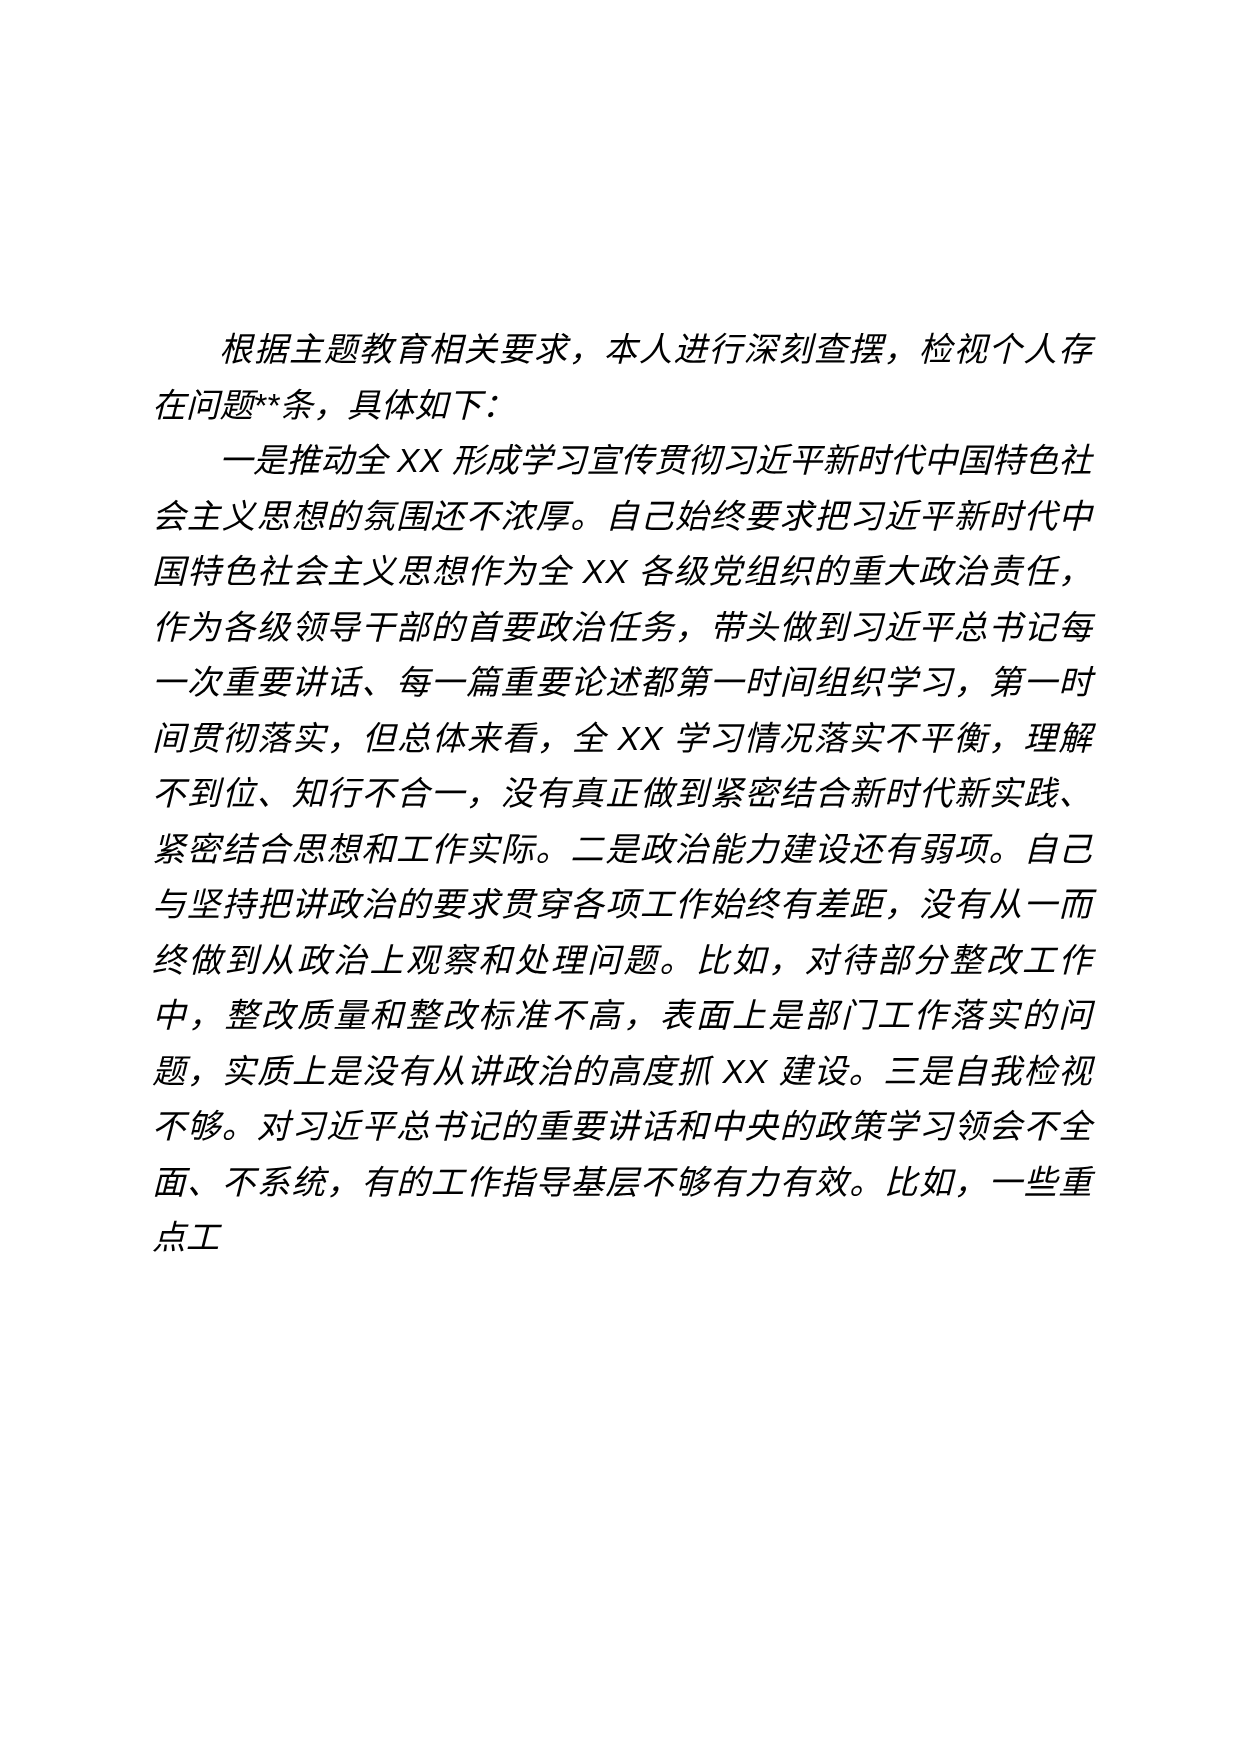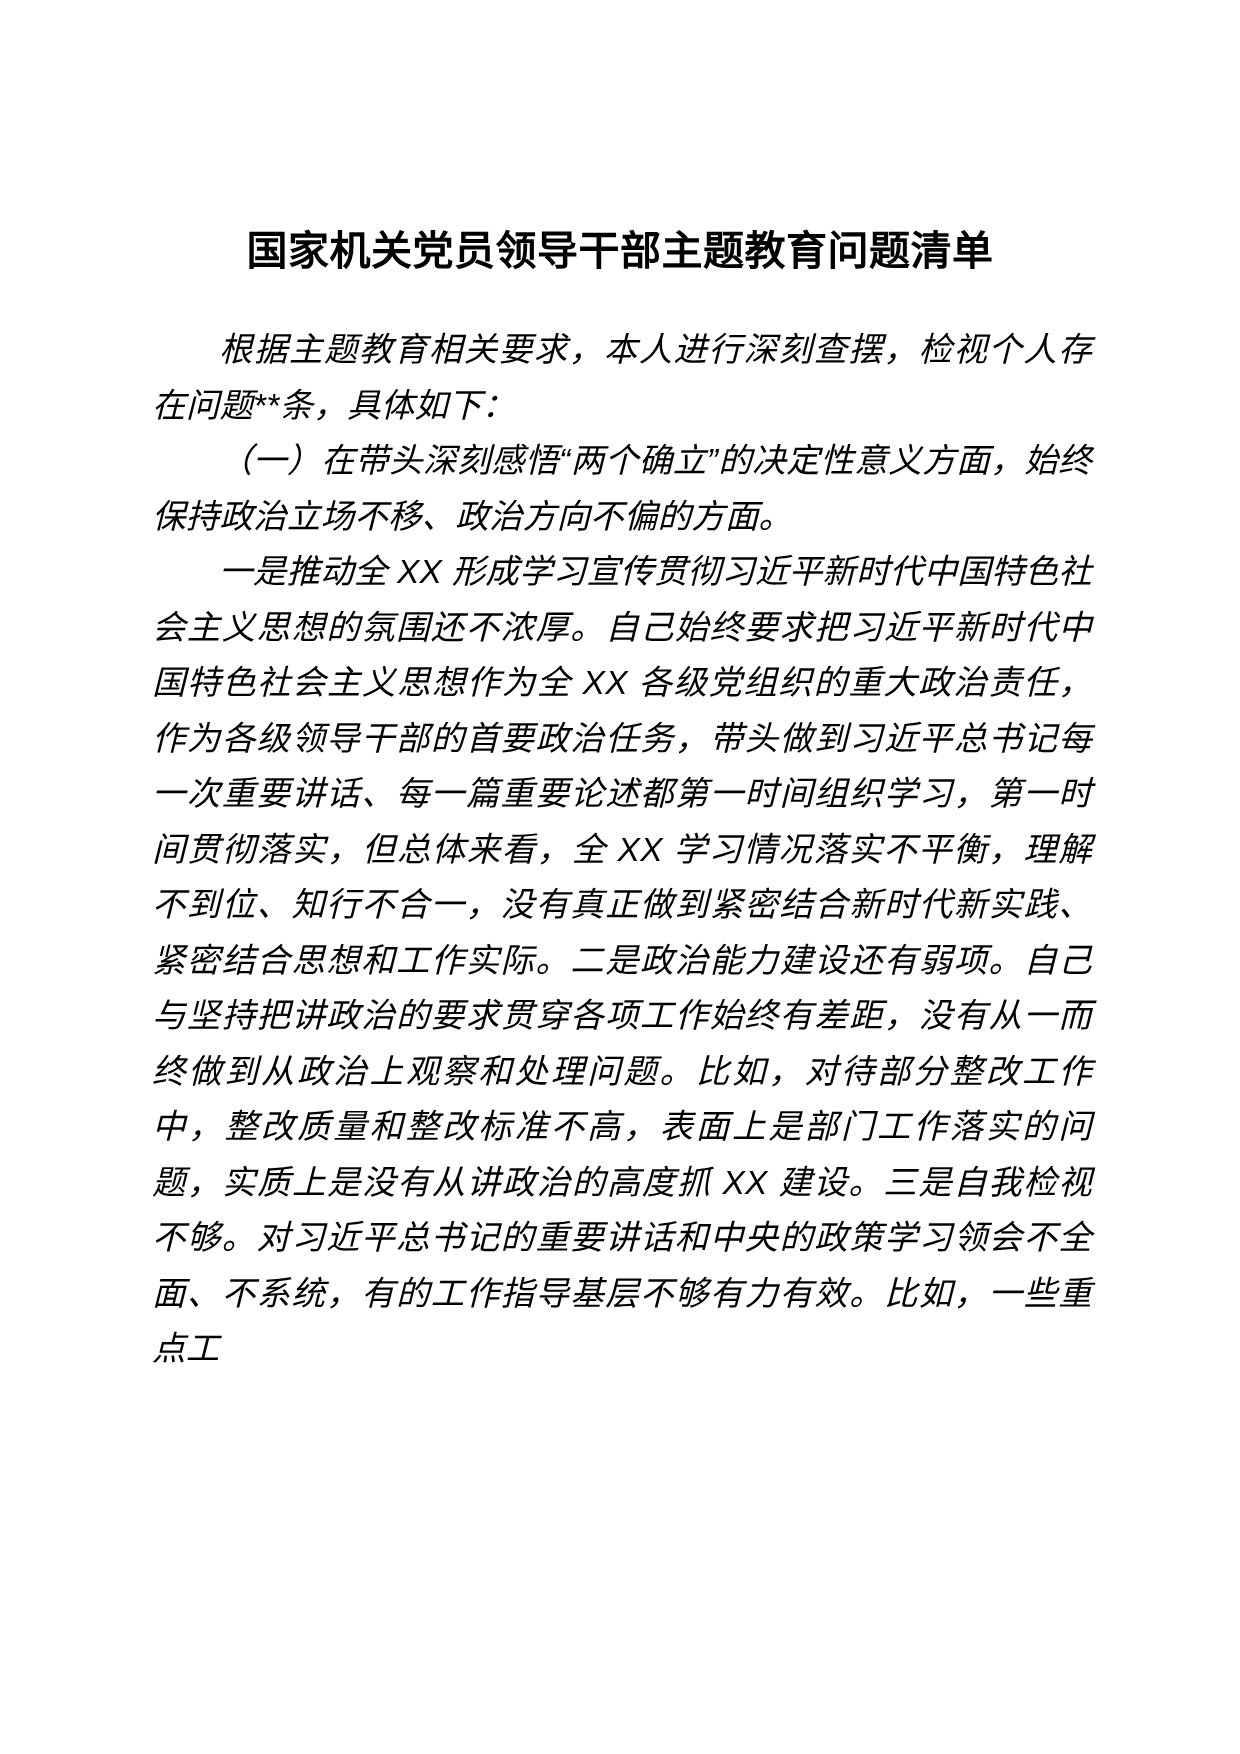--- a/index.html
+++ b/index.html
@@ -64,25 +64,23 @@
 
   .para + .para {
     margin-top: 0;
   }
 </style>
 </head>
 <body>
 
 <div class="page">
 
-  <h1 class="doc-title">国家机关党员领导干部主题教育问题清单</h1>
 
   <div class="body-col">
 
     <p class="para indent">根据主题教育相关要求，本人进行深刻查摆，检视个人存在问题**条，具体如下：</p>
 
-    <p class="para indent">（一）在带头深刻感悟“两个确立”的决定性意义方面，始终保持政治立场不移、政治方向不偏的方面。</p>
 
     <p class="para indent">一是推动全 XX 形成学习宣传贯彻习近平新时代中国特色社会主义思想的氛围还不浓厚。自己始终要求把习近平新时代中国特色社会主义思想作为全 XX 各级党组织的重大政治责任，作为各级领导干部的首要政治任务，带头做到习近平总书记每一次重要讲话、每一篇重要论述都第一时间组织学习，第一时间贯彻落实，但总体来看，全 XX 学习情况落实不平衡，理解不到位、知行不合一，没有真正做到紧密结合新时代新实践、紧密结合思想和工作实际。二是政治能力建设还有弱项。自己与坚持把讲政治的要求贯穿各项工作始终有差距，没有从一而终做到从政治上观察和处理问题。比如，对待部分整改工作中，整改质量和整改标准不高，表面上是部门工作落实的问题，实质上是没有从讲政治的高度抓 XX 建设。三是自我检视不够。对习近平总书记的重要讲话和中央的政策学习领会不全面、不系统，有的工作指导基层不够有力有效。比如，一些重点工</p>
 
   </div>
 
 </div>
 
 </body></html>

